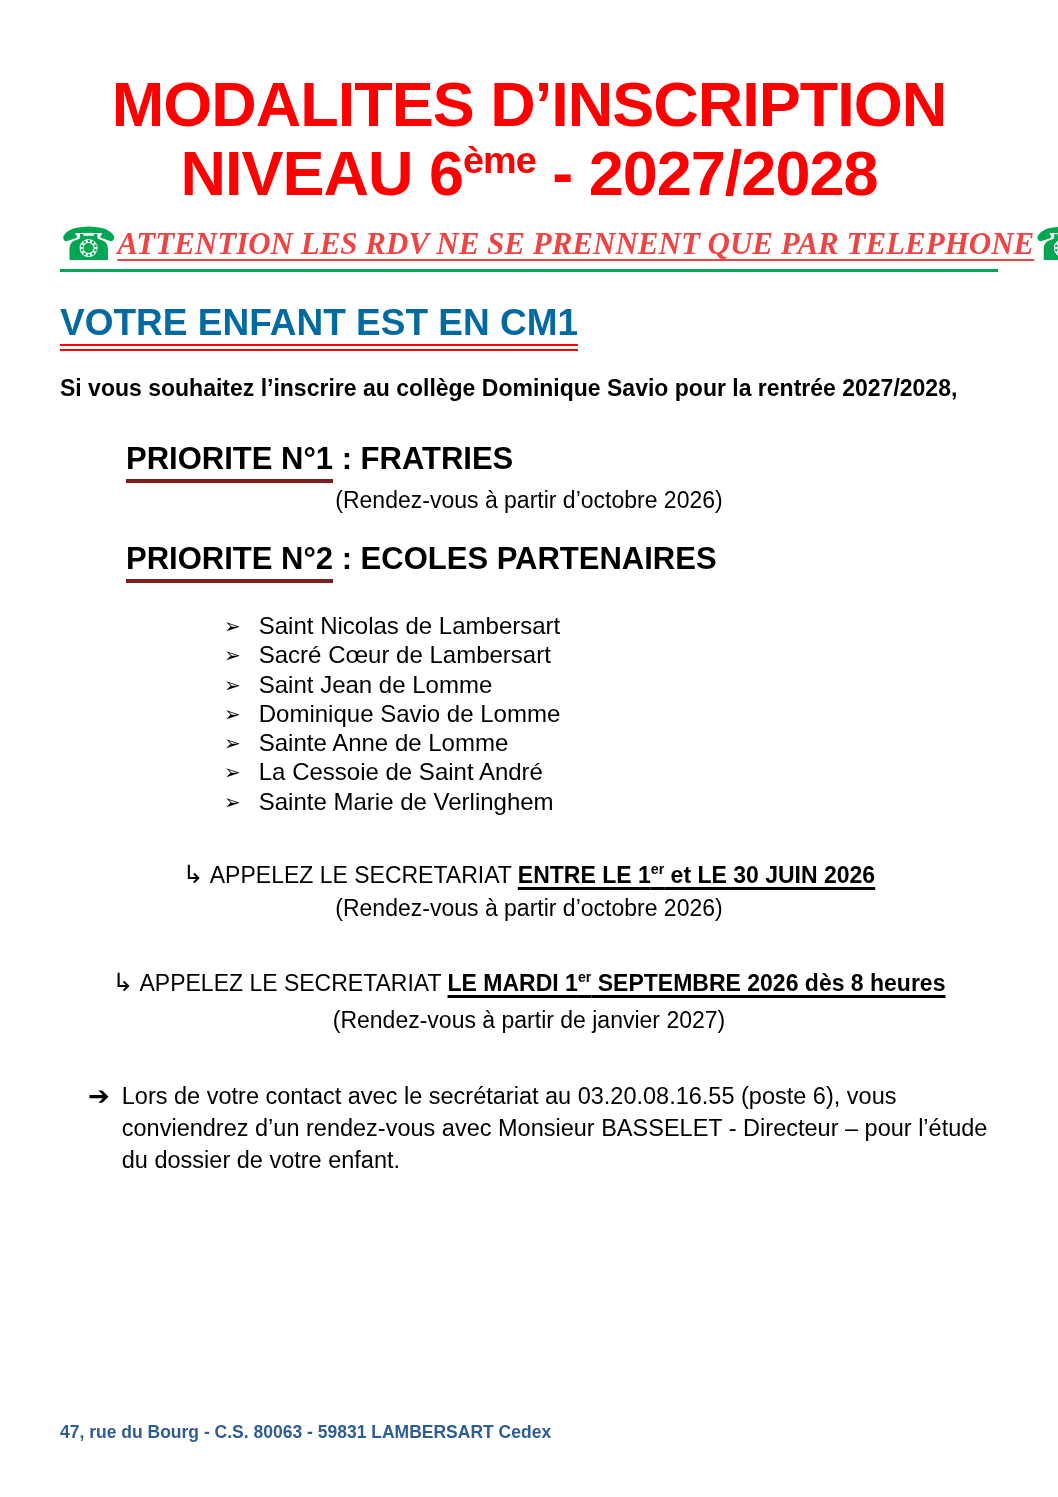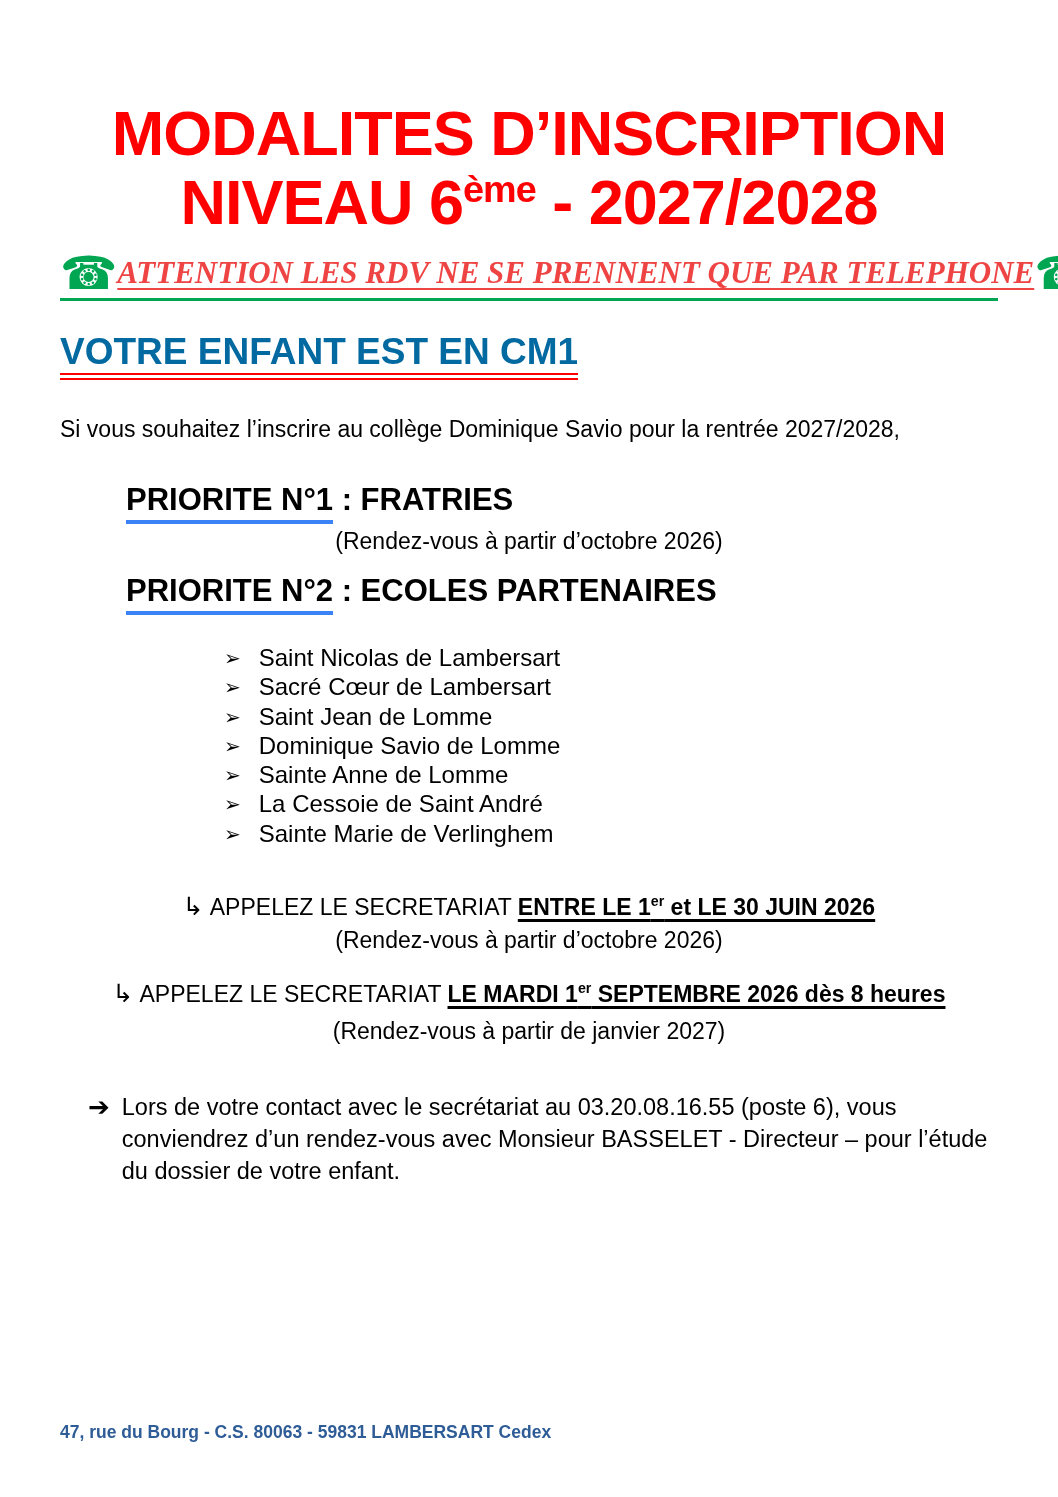--- a/index.html
+++ b/index.html
@@ -6,21 +6,21 @@
   body {
     width: 1058px; height: 1497px;
     font-family: "Liberation Sans", "DejaVu Sans", sans-serif;
     color: #000000;
     position: relative;
     overflow: hidden;
   }
   .page {
     box-sizing: border-box;
     width: 1058px; height: 1497px;
-    padding: 99px 60px 0 60px;
+    padding: 70px 60px 0 60px;
     display: flex; flex-direction: column;
   }
 
   
   .title {
     text-align: center;
     color: #FF0000;
     font-weight: bold;
     font-size: 63px;
     line-height: 1.1;
@@ -57,33 +57,33 @@
     align-self: flex-start;
     color: #0369a1;
     font-weight: bold;
     font-size: 37px;
     border-bottom: 7px double #FF0000;
     padding-bottom: 2px;
     line-height: 1.05;
   }
 
   
-  .intro { margin-top: 34px; font-size: 23px; line-height: 1.32; }
+  .intro { margin-top: 22px; font-size: 23px; line-height: 1.32; font-weight: bold; }
   .intro span { display: block; }
 
   
   .prio-heading {
     margin-top: 38px;
     margin-left: 66px;
     font-size: 31px;
     font-weight: bold;
     line-height: 1.1;
   }
   .prio-underline {
-    border-bottom: 4px solid #3b82f6;
+    border-bottom: 4px solid #7f1d1d;
     padding-bottom: 3px;
     display: inline-block;
   }
 
   
   .call-line {
     margin-top: 30px;
     text-align: center;
     font-size: 23px;
     line-height: 1.3;
@@ -162,21 +162,21 @@
   <div class="intro">
     <span>Si vous souhaitez l’inscrire au collège Dominique Savio pour la rentrée 2027/2028,</span>
   </div>
 
   <div class="prio-heading">
     <span class="prio-underline">PRIORITE N°1</span><span> : FRATRIES</span>
   </div>
 
   <div class="call-note">(Rendez-vous à partir d’octobre 2026)</div>
 
-  <div class="prio-heading" style="margin-top:19px">
+  <div class="prio-heading" style="margin-top:28px">
     <span class="prio-underline">PRIORITE N°2</span><span> : ECOLES PARTENAIRES</span>
   </div>
 
   <ul class="schools">
     <li>
         <span class="marker">➢</span>
         <span>Saint Nicolas de Lambersart</span>
       </li>
     <li>
         <span class="marker">➢</span>
@@ -203,21 +203,21 @@
         <span>Sainte Marie de Verlinghem</span>
       </li>
   </ul>
 
   <div class="call-line" style="margin-top:26px">
     <span class="call-arrow">↳</span><span>APPELEZ LE SECRETARIAT </span><span class="call-strong"><span>ENTRE LE 1</span><sup>er</sup><span> et LE 30 JUIN 2026</span></span>
   </div>
   <div class="call-note">(Rendez-vous à partir d’octobre 2026)</div>
 
 
-  <div class="call-line" style="margin-top:23px">
+  <div class="call-line" style="margin-top:44px">
     <span class="call-arrow">↳</span><span>APPELEZ LE SECRETARIAT </span><span class="call-strong"><span>LE MARDI 1</span><sup>er</sup><span> SEPTEMBRE 2026 dès 8 heures</span></span>
   </div>
   <div class="call-note" style="margin-top:8px">(Rendez-vous à partir de janvier 2027)</div>
 
   <div class="contact-note">
     <span class="contact-arrow">➔</span>
     <span class="contact-text">Lors de votre contact avec le secrétariat au 03.20.08.16.55 (poste 6), vous conviendrez d’un rendez-vous avec Monsieur BASSELET - Directeur – pour l’étude du dossier de votre enfant.</span>
   </div>
 
   <div class="footer">

